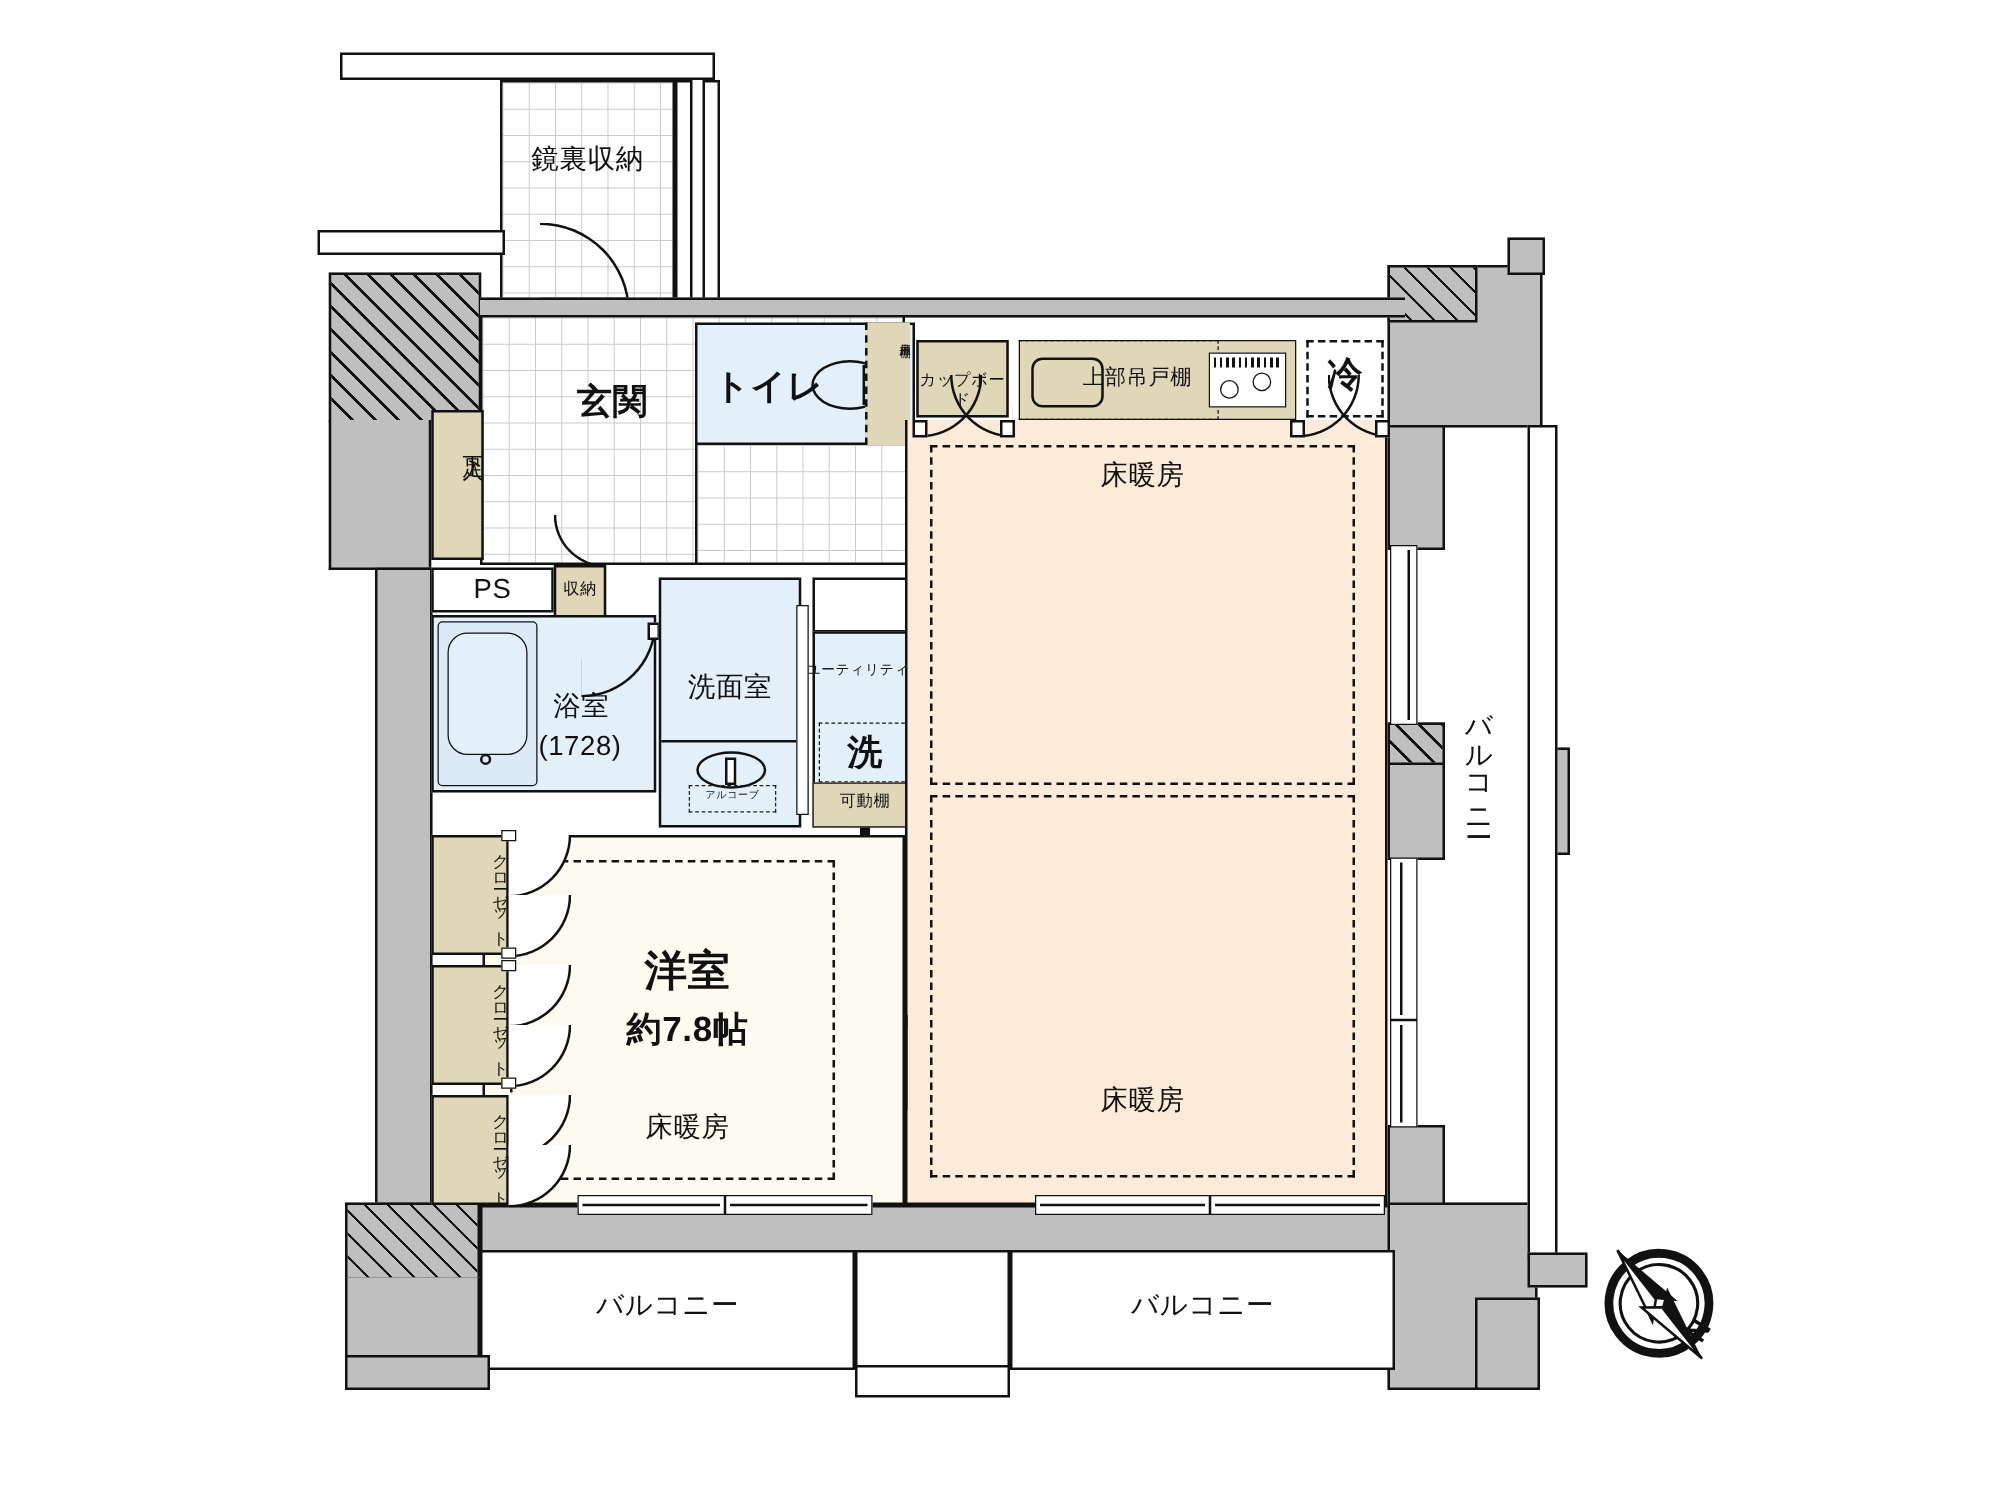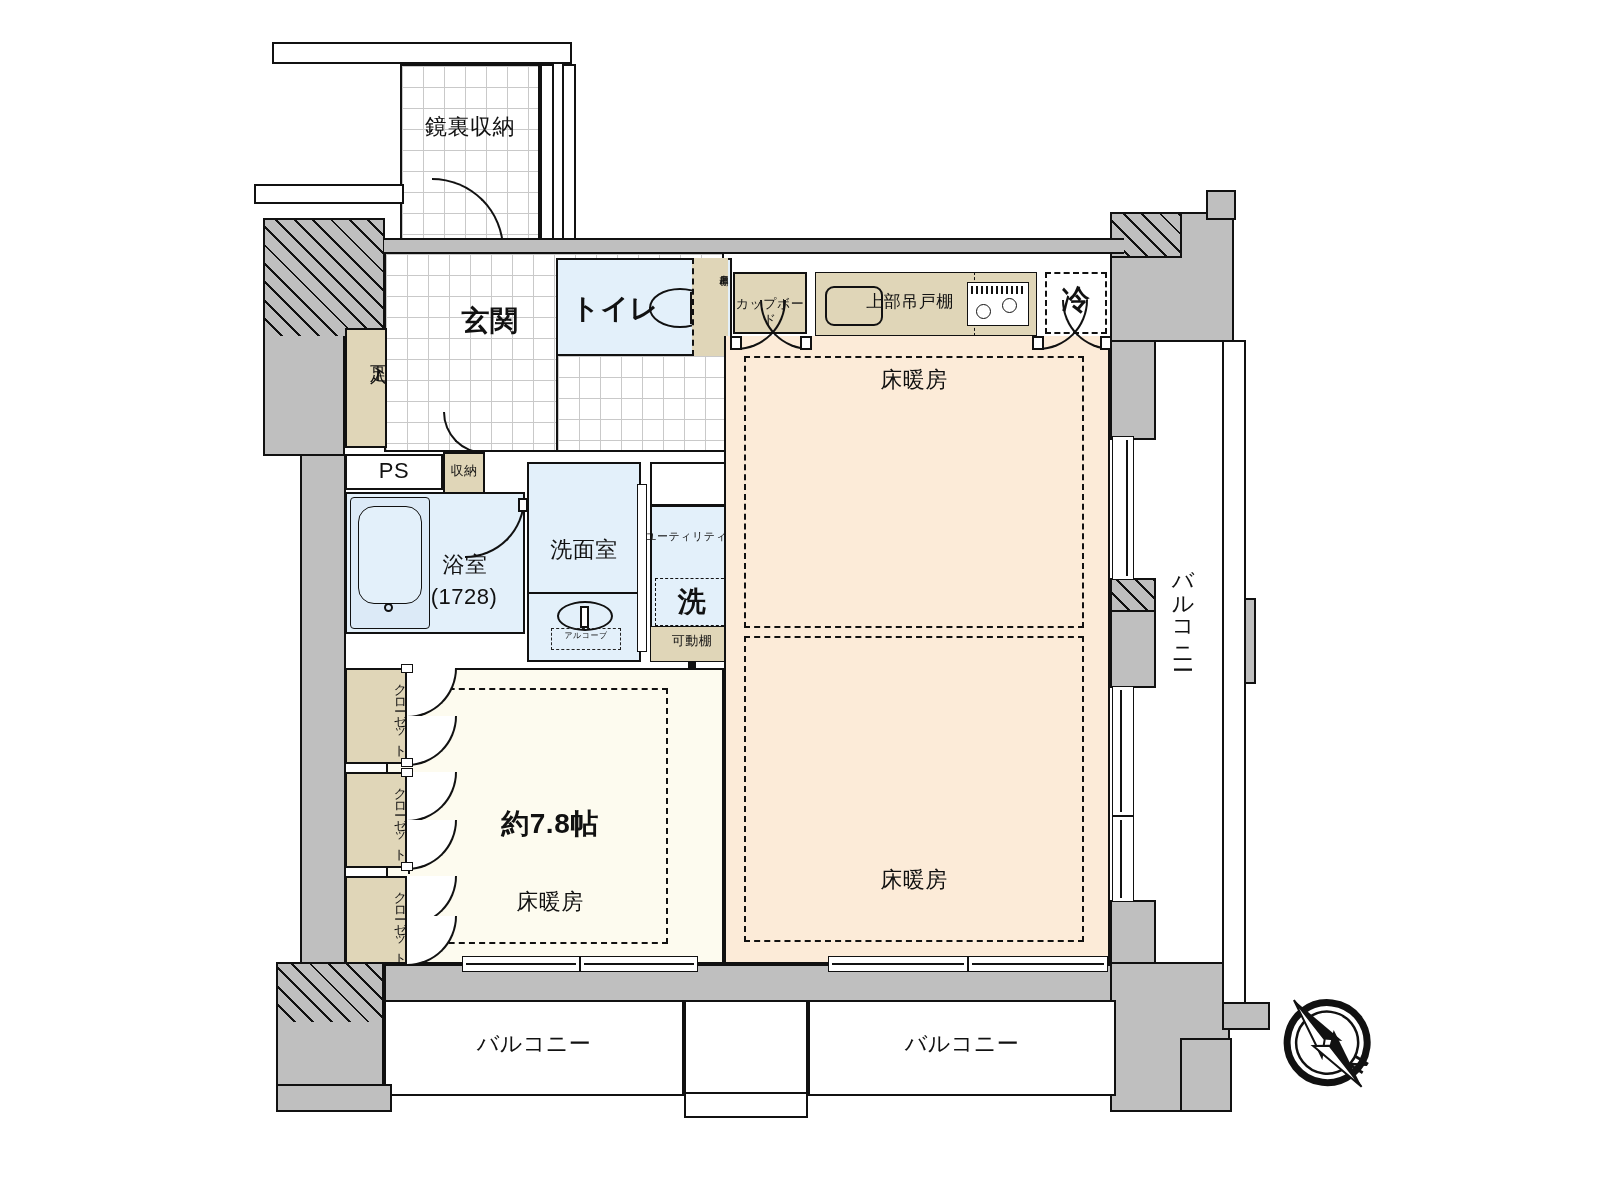--- a/index.html
+++ b/index.html
@@ -202,20 +202,21 @@
   <div class="abs line-v" style="left:1120px;top:690px;width:2px;height:122px;"></div>
   <div class="abs ol-thin" style="left:1112px;top:816px;width:22px;height:86px;background:#fff;"></div>
   <div class="abs line-v" style="left:1120px;top:820px;width:2px;height:78px;"></div>
 
   <div class="abs" style="left:680px;top:812px;width:46px;height:10px;background:#111;"></div>
   <div class="abs" style="left:716px;top:812px;width:10px;height:76px;background:#111;"></div>
   <div class="abs" style="left:688px;top:662px;width:8px;height:152px;background:#111;"></div>
 
   <div class="abs fill-room" style="left:386px;top:668px;width:338px;height:296px;border:2.5px solid #111;"></div>
   <div class="abs dash" style="left:408px;top:688px;width:260px;height:256px;border-width:2px;"></div>
+  <div class="lbl lbl-xl" style="left:440px;top:758px;width:220px;">洋室</div>
   <div class="lbl lbl-lg" style="left:440px;top:808px;width:220px;">約7.8帖</div>
   <div class="lbl lbl-md" style="left:440px;top:890px;width:220px;">床暖房</div>
 
   <div class="abs fill-tan ol" style="left:345px;top:668px;width:62px;height:96px;"></div>
   <div class="lbl lbl-xs vert" style="left:345px;top:674px;width:62px;display:flex;justify-content:center;">クローゼット</div>
   <div class="arc" style="left:407px;top:668px;width:48px;height:48px;border-radius:0 0 100% 0;border-top:none;border-left:none;background:#fff;"></div>
   <div class="arc" style="left:407px;top:716px;width:48px;height:48px;border-radius:0 0 100% 0;border-top:none;border-left:none;background:#fff;"></div>
   <div class="abs" style="left:401px;top:664px;width:12px;height:9px;background:#fff;border:1.8px solid #111;"></div>
   <div class="abs" style="left:401px;top:758px;width:12px;height:9px;background:#fff;border:1.8px solid #111;"></div>
 

